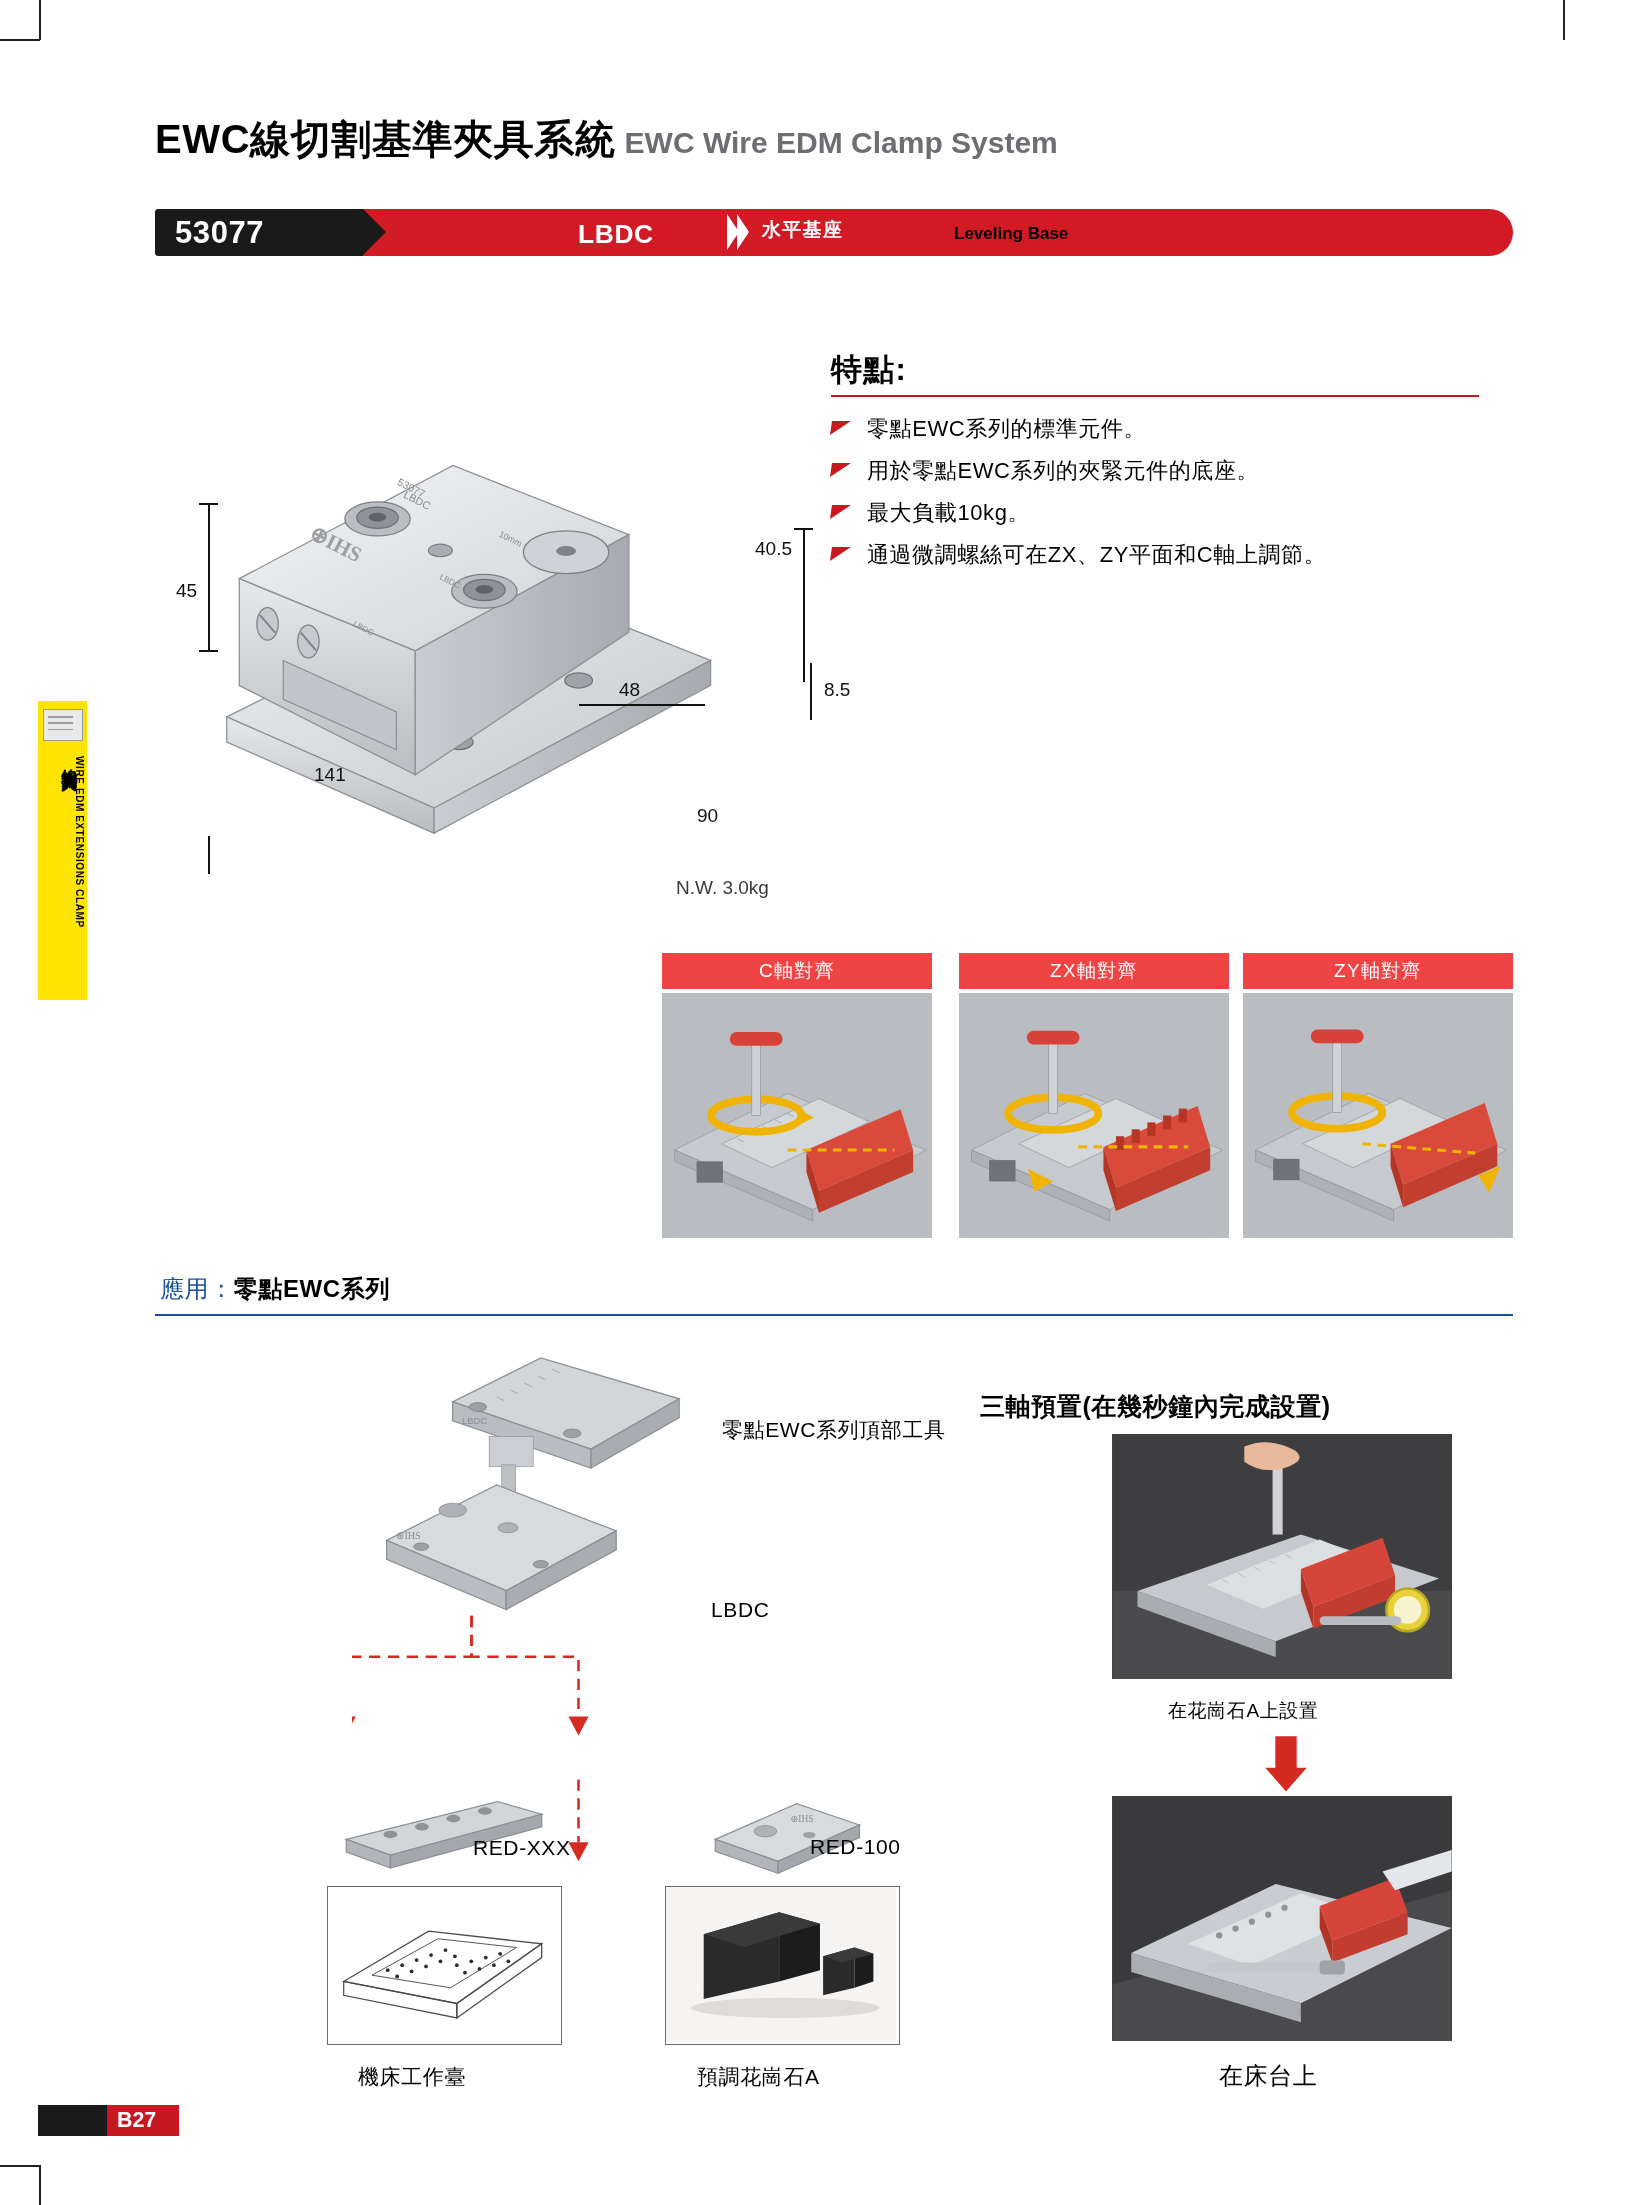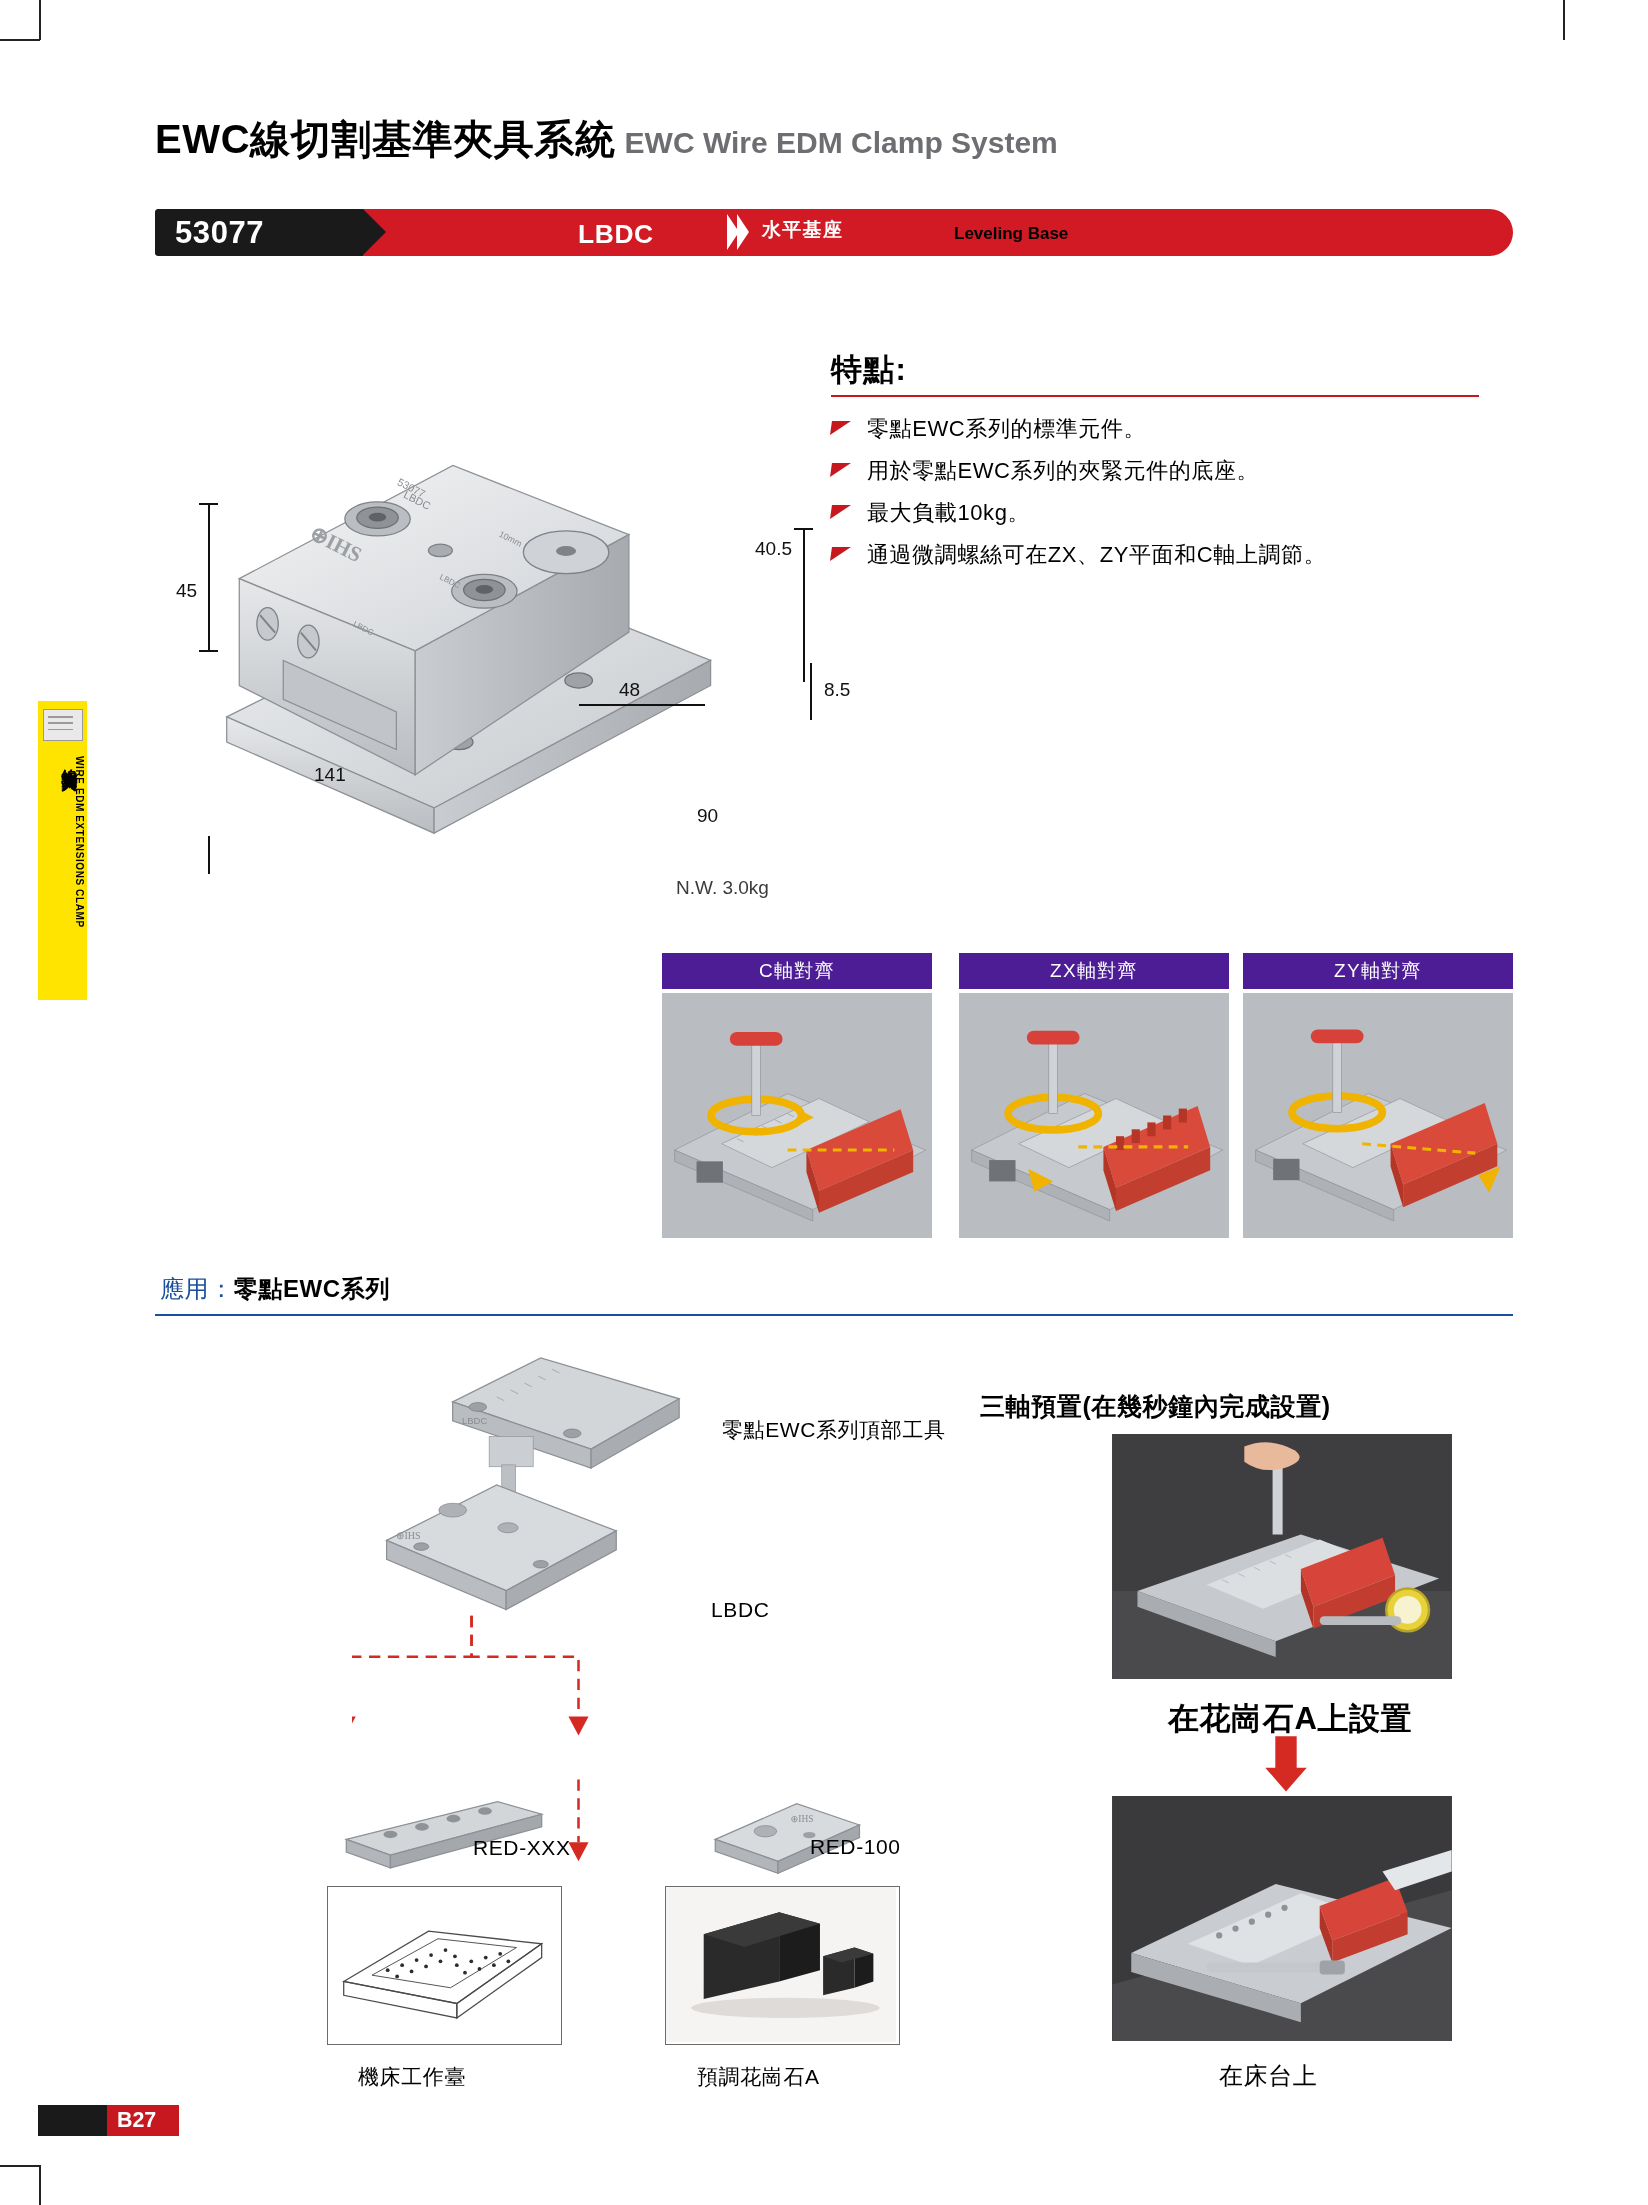--- a/index.html
+++ b/index.html
@@ -125,21 +125,21 @@
     font-size:19px; color:#3b3b3b;
   }
   .dim { position:absolute; font-size:19px; color:#111; }
   .dimline { position:absolute; background:#111; }
 
   
   .trio { position:absolute; left:662px; top:953px; width:852px; height:283px; }
   .trio-card { position:absolute; top:0; width:270px; }
   .trio-card.c1{ left:0 } .trio-card.c2{ left:297px } .trio-card.c3{ left:581px }
   .trio-head {
-    height:36px; background:#4c1d95; color:#fff; font-size:19px;
+    height:36px; background:#ef4444; color:#fff; font-size:19px;
     display:flex; align-items:center; justify-content:center; letter-spacing:1.3px;
   }
   .trio-img {
     height:245px; margin-top:4.4px; background:#b9bcc0;
     position:relative; overflow:hidden;
   }
 
   
   .app-label {
     position:absolute; left:160px; top:1273px;
@@ -534,21 +534,21 @@
       <polygon points="300,215 430,165 450,225 320,275" fill="#d7453a"></polygon>
       <polygon points="300,215 300,250 320,310 320,275" fill="#b23327"></polygon>
       <polygon points="320,275 320,310 450,260 450,225" fill="#c23c30"></polygon>
       <rect x="255" y="40" width="16" height="120" fill="#cfd2d6"></rect>
       <path d="M210 20 q40 -16 80 6 q20 14 -10 26 q-40 14 -70 -8z" fill="#e8b99a"></path>
       <circle cx="470" cy="280" r="34" fill="#e8d23a" stroke="#b8a428" stroke-width="4"></circle>
       <circle cx="470" cy="280" r="22" fill="#f7f2d0"></circle>
       <rect x="330" y="290" width="130" height="14" rx="7" fill="#b8bcc0"></rect>
     </svg>
   </div>
-  <div class="cap" style="left:1168px; top:1698px; font-size:31px;font-weight:bold;">在花崗石A上設置</div>
+  <div class="cap" style="left:1168px; top:1698px; font-size:19px;">在花崗石A上設置</div>
 
   <svg style="position:absolute; left:1264px; top:1736px;" width="44" height="57" viewBox="0 0 70 90">
     <polygon points="18,0 52,0 52,50 68,50 35,88 2,50 18,50" fill="#d42a22"></polygon>
   </svg>
 
   <div class="photo" style="left:1112px; top:1796px; width:340px; height:245px;">
     <svg width="340" height="245" viewBox="0 0 540 390">
       <rect width="540" height="390" fill="#3a3a3c"></rect>
       <polygon points="0,300 540,150 540,390 0,390" fill="#4a4a4c"></polygon>
       <polygon points="30,250 260,140 540,210 300,330" fill="#c9ccd0"></polygon>

